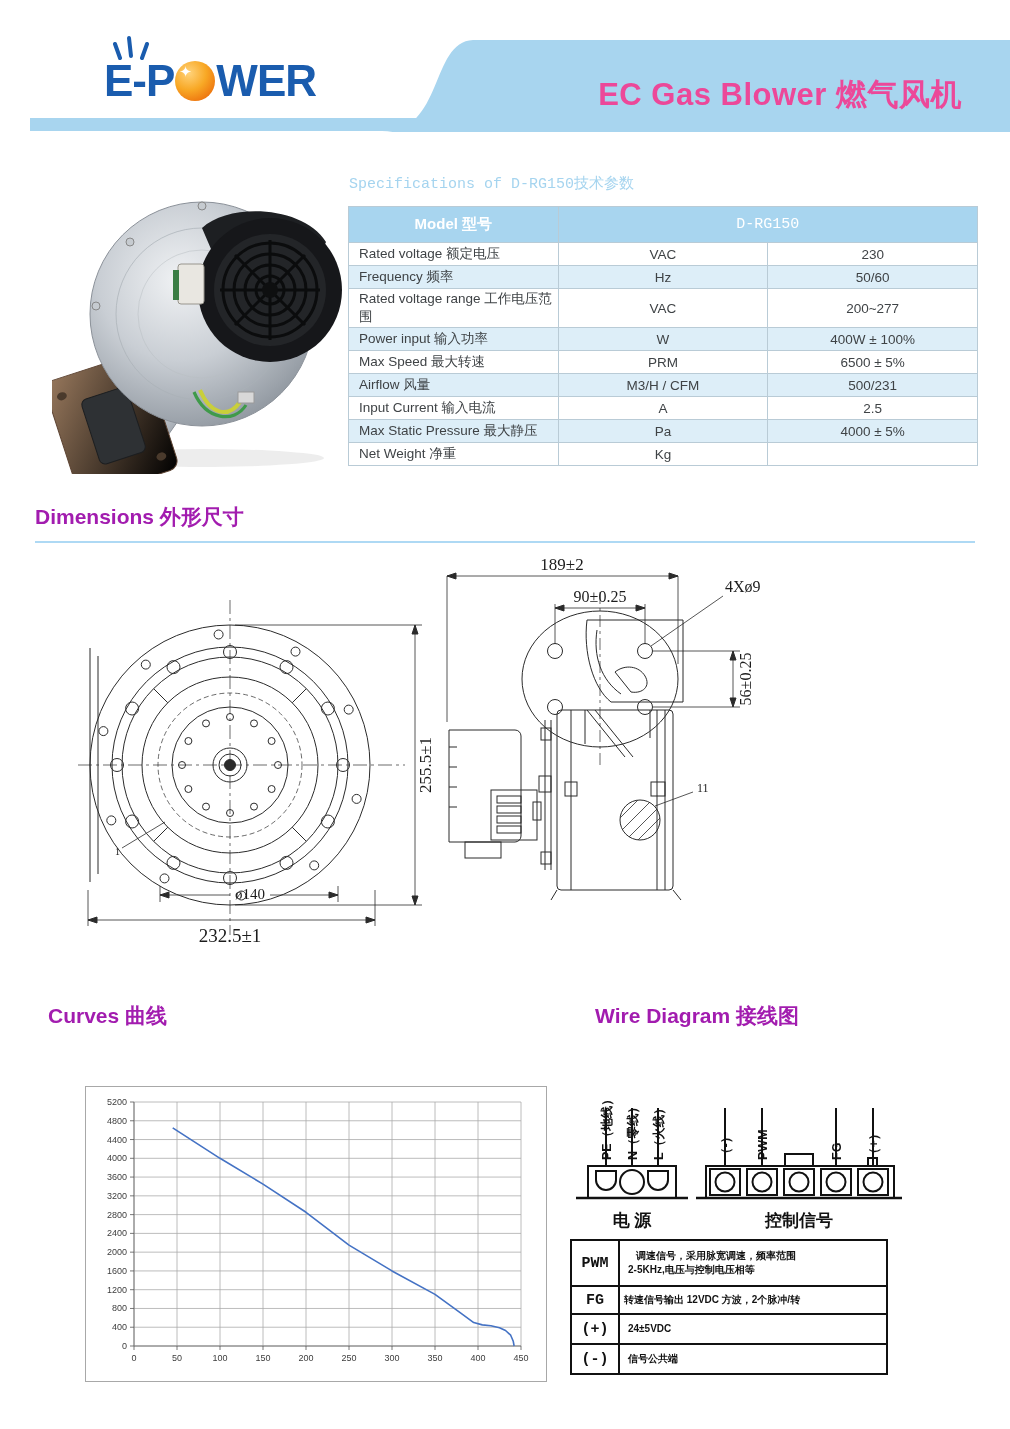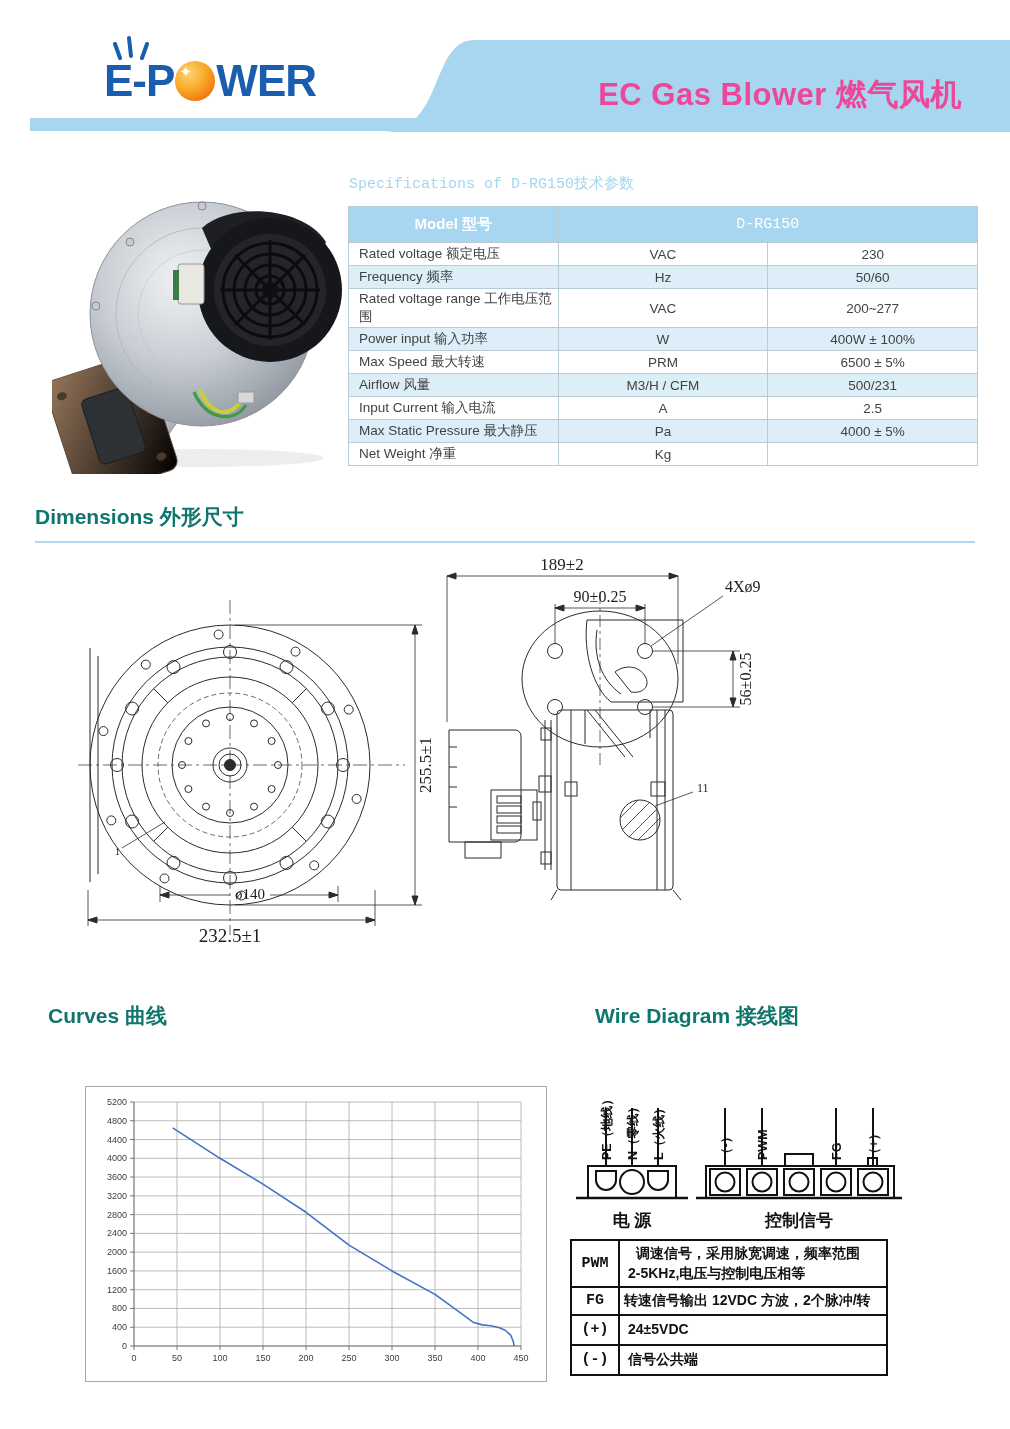--- a/index.html
+++ b/index.html
@@ -28,38 +28,38 @@
   .spec-table thead th{background:#a8d5ef;color:#fff;height:33px;font-size:15px;}
   .spec-table thead .h1{font-weight:bold;}
   .spec-table thead .h2{font-family:"Liberation Mono",monospace;}
   .spec-table td{height:20px;font-size:13.5px;color:#3f4346;}
   .spec-table td.c1{text-align:left;padding-left:10px;width:213px;}
   .spec-table td.c2{text-align:center;width:103px;}
   .spec-table td.c3{text-align:center;}
   .spec-table tr.alt td{background:#ddeef8;}
 
   
-  .sec-h{font-size:21px;font-weight:bold;color:#0f766e;}
+  .sec-h{font-size:21px;font-weight:bold;color:#a21caf;}
   .rule{left:35px;top:541px;width:940px;border-top:2px solid #aed9f4;height:0;}
 
   
   .draw{stroke:#2b2b2b;fill:none;}
   .dimtxt{font-family:"Liberation Serif",serif;fill:#1c1c1c;stroke:none;}
 
   
   .chart-box{left:85px;top:1086px;width:460px;height:294px;border:1px solid #a8a8a8;background:#fff;}
 
   
   .wire-svg{left:574px;top:1072px;width:330px;height:172px;}
   .wire-svg text{font-family:"Liberation Sans",sans-serif;font-weight:bold;fill:#111;stroke:none;}
   .sigtab{left:570px;top:1239px;width:318px;border-collapse:collapse;background:#fff;}
   .sigtab td{border:2px solid #111;color:#111;}
   .sigtab td.pin{width:44px;text-align:center;font-family:"Liberation Mono",monospace;
                  font-weight:bold;font-size:15px;}
-  .sigtab td.desc{font-weight:bold;font-size:14px;padding:2px 4px 2px 8px;line-height:1.45;}
+  .sigtab td.desc{font-weight:bold;font-size:10px;padding:2px 4px 2px 8px;line-height:1.45;}
 </style>
 </head>
 <body>
 
 <div class="page">
 
   <div class="abs logo">
     <svg class="rays" width="46" height="26" viewBox="0 0 46 26">
       <g stroke="#1a5cae" stroke-width="4" stroke-linecap="round" fill="none">
         <line x1="8" y1="24" x2="3" y2="10"></line>

